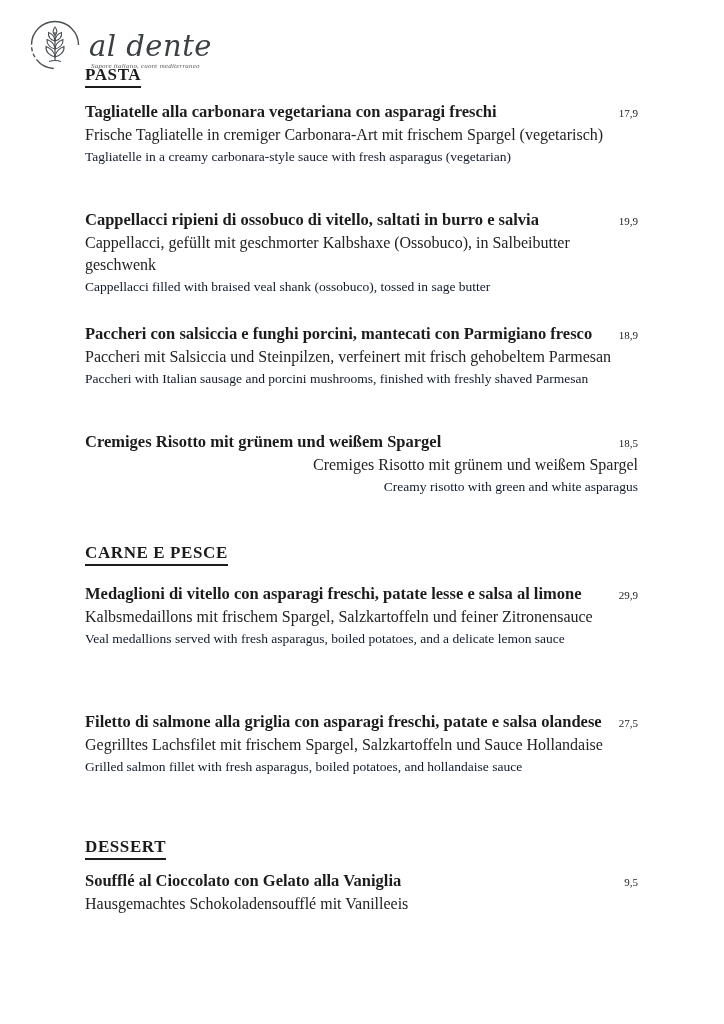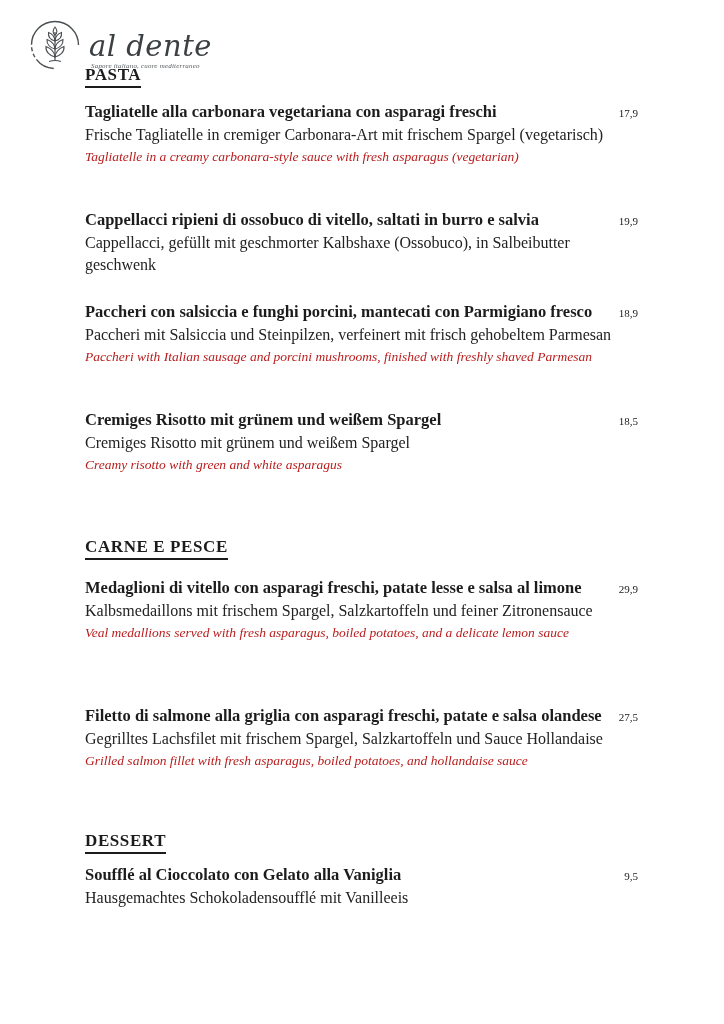--- a/index.html
+++ b/index.html
@@ -83,29 +83,28 @@
   }
   .de {
     margin: 0;
     font-size: 16px;
     line-height: 22px;
     color: #222222;
   }
   .en {
     margin: 0;
     font-size: 13.5px;
-    font-style: italic;
-    line-height: 22px;
-    color: #b91c1c;
+    line-height: 22px;
+    color: #0f172a;
   }
 
   
   .mb41 { margin-bottom: 41px; }
   .mb25 { margin-bottom: 25px; }
-  .mb44 { margin-bottom: 60px; }
+  .mb44 { margin-bottom: 44px; text-align: right; }
   .mb61 { margin-bottom: 61px; }
   .mb58 { margin-bottom: 58px; }
   .mb28 { margin-bottom: 28px; }
 </style>
 </head>
 <body>
 
 <div class="page">
 
   <div class="header">
@@ -149,20 +148,21 @@
       <p class="de">Frische Tagliatelle in cremiger Carbonara-Art mit frischem Spargel (vegetarisch)</p>
       <p class="en">Tagliatelle in a creamy carbonara-style sauce with fresh asparagus (vegetarian)</p>
     </article>
 
     <article class="item mb25">
       <div class="row">
         <h3>Cappellacci ripieni di ossobuco di vitello, saltati in burro e salvia</h3>
         <span class="price">19,9</span>
       </div>
       <p class="de">Cappellacci, gefüllt mit geschmorter Kalbshaxe (Ossobuco), in Salbeibutter geschwenk</p>
+      <p class="en">Cappellacci filled with braised veal shank (ossobuco), tossed in sage butter</p>
     </article>
 
     <article class="item mb41">
       <div class="row">
         <h3>Paccheri con salsiccia e funghi porcini, mantecati con Parmigiano fresco</h3>
         <span class="price">18,9</span>
       </div>
       <p class="de">Paccheri mit Salsiccia und Steinpilzen, verfeinert mit frisch gehobeltem Parmesan</p>
       <p class="en">Paccheri with Italian sausage and porcini mushrooms, finished with freshly shaved Parmesan</p>
     </article>

